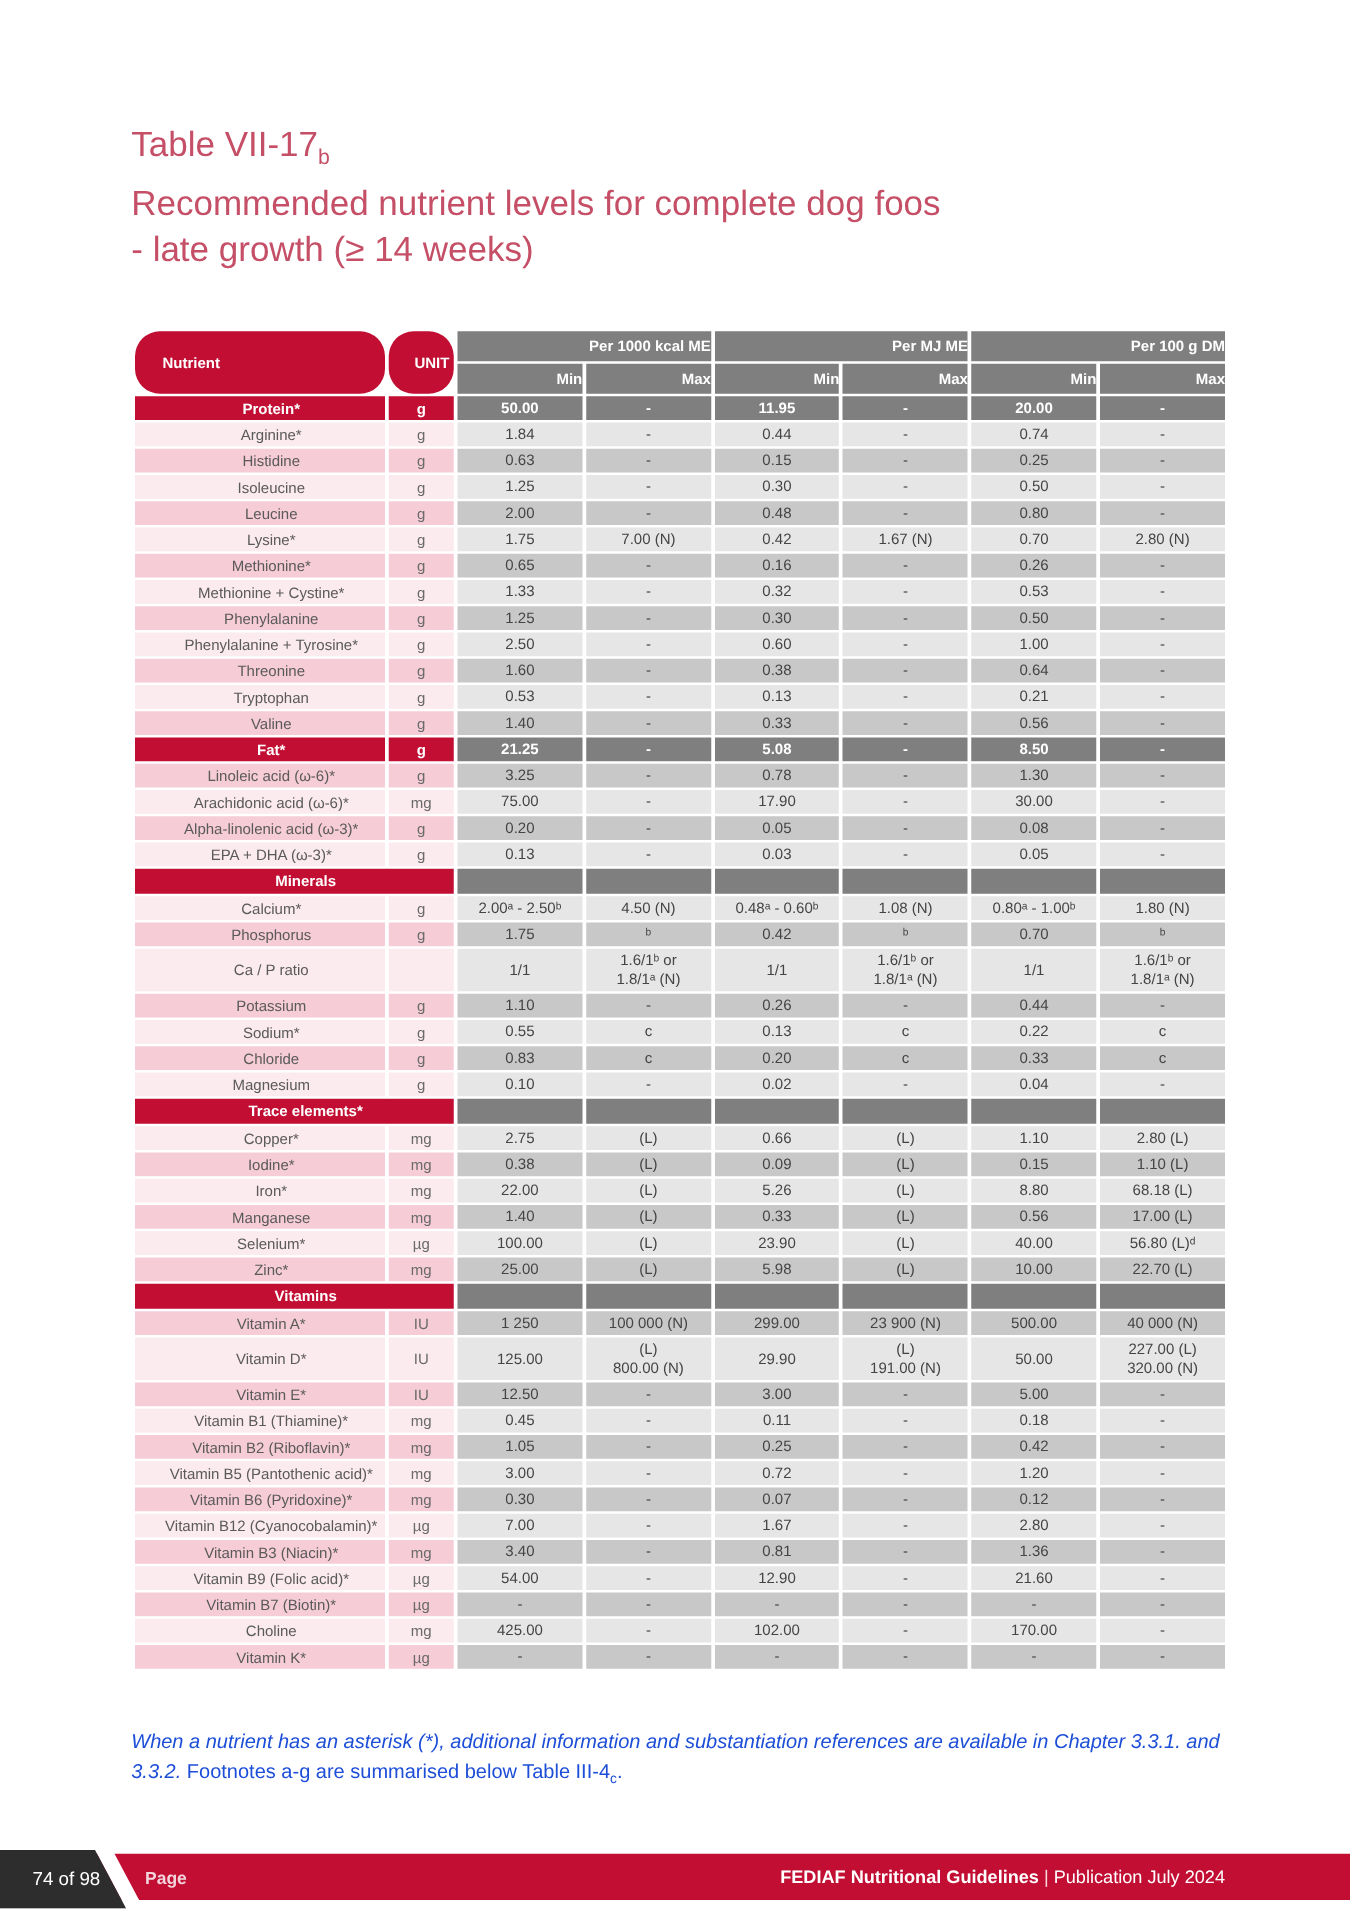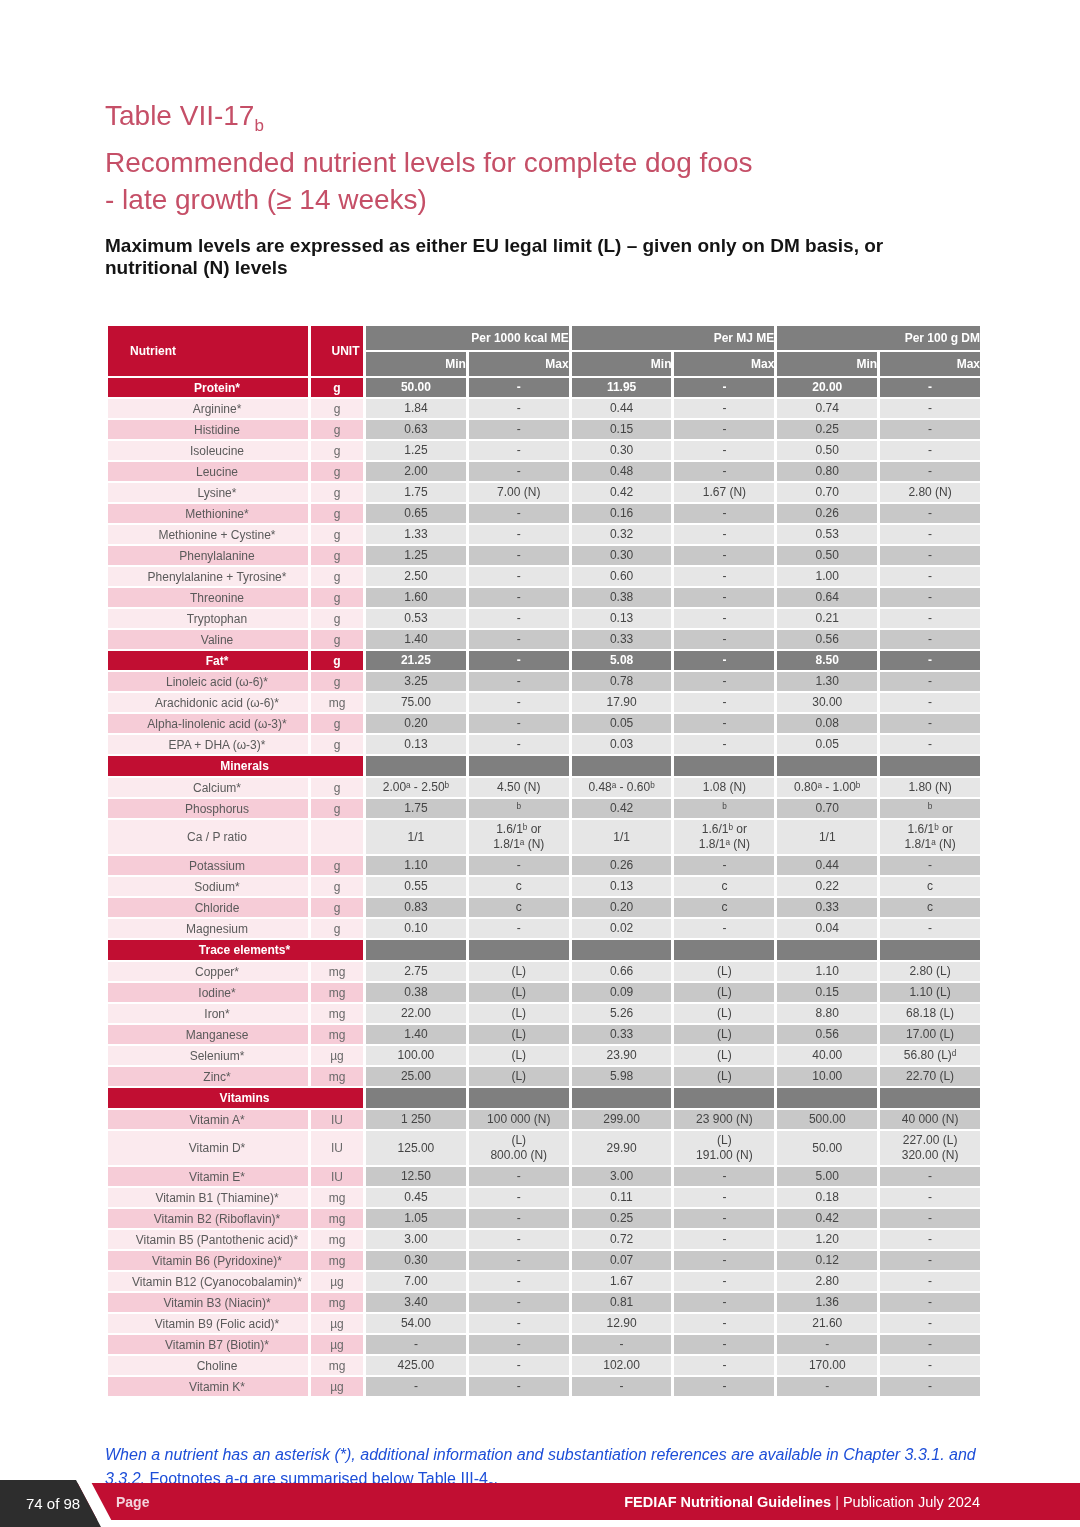--- a/index.html
+++ b/index.html
@@ -23,21 +23,21 @@
   .doc-title{color:var(--title-rose);font-size:28px;font-weight:400;line-height:37px;}
   .doc-title .subscript{font-size:17px;vertical-align:-6px;}
   .doc-subtitle{margin-top:17px;font-size:19px;font-weight:700;color:#141414;}
   table.nutrients{
     margin-top:45px;width:878px;border-collapse:separate;border-spacing:3px 2px;
     table-layout:fixed;font-size:12px;color:var(--ink);
   }
   col.c-nutrient{width:200px;}
   col.c-unit{width:52px;}
   thead td{background:var(--gray-head);color:#fff;font-weight:700;text-align:right;font-size:12px;height:24px;}
-  thead td.head-red{background:var(--red);text-align:left;padding-left:22px;}
+  thead td.head-red{background:var(--red);text-align:left;padding-left:22px;border-radius:20px;}
   thead td.head-unit{text-align:center;padding-left:17px;}
   tbody td{height:19px;vertical-align:middle;}
   td.cell-label{text-align:center;padding:1px 4px 1px 22px;color:var(--label-ink);}
   td.cell-unit{text-align:center;color:#6a6a6a;}
   td.cell-val{text-align:center;white-space:pre-line;line-height:1.25;padding:2px 3px;}
   tr.row-a td.cell-val{background:var(--cell-a);}
   tr.row-b td.cell-val{background:var(--cell-b);}
   tr.row-a td.cell-label,tr.row-a td.cell-unit{background:var(--pink-a);}
   tr.row-b td.cell-label,tr.row-b td.cell-unit{background:var(--pink-b);}
   tr.row-highlight td.cell-label,tr.row-highlight td.cell-unit{background:var(--red);color:#fff;font-weight:700;}
@@ -65,21 +65,20 @@
 </style>
 </head>
 <body>
 
 <div class="content">
   <h1 class="doc-title">
     <span>Table VII-17</span><span class="subscript">b</span><br>
     <span>Recommended nutrient levels for complete dog foos</span><br>
     <span>- late growth (≥ 14 weeks)</span>
   </h1>
-  <p class="doc-subtitle">Maximum levels are expressed as either EU legal limit (L) – given only on DM basis, or nutritional (N) levels</p>
 
   <table class="nutrients">
     <colgroup>
       <col class="c-nutrient">
         <col class="c-unit">
       <col>
         <col>
         <col>
         <col>
         <col>

